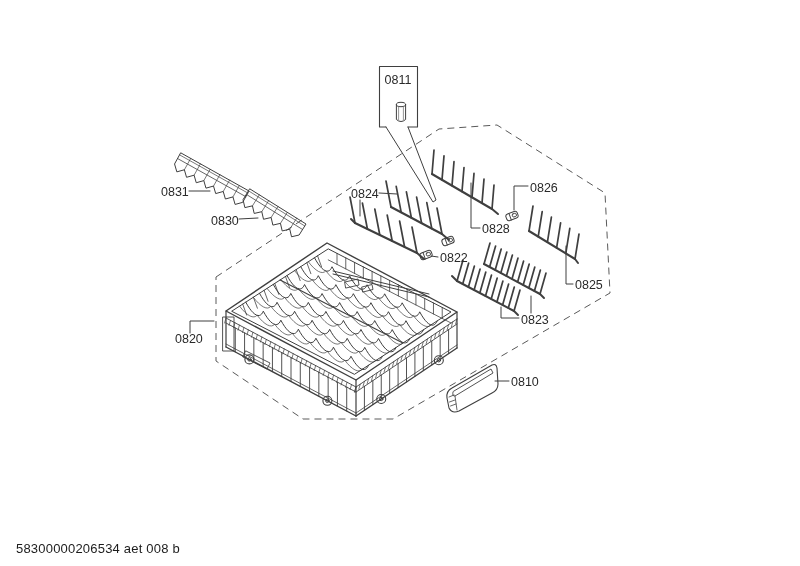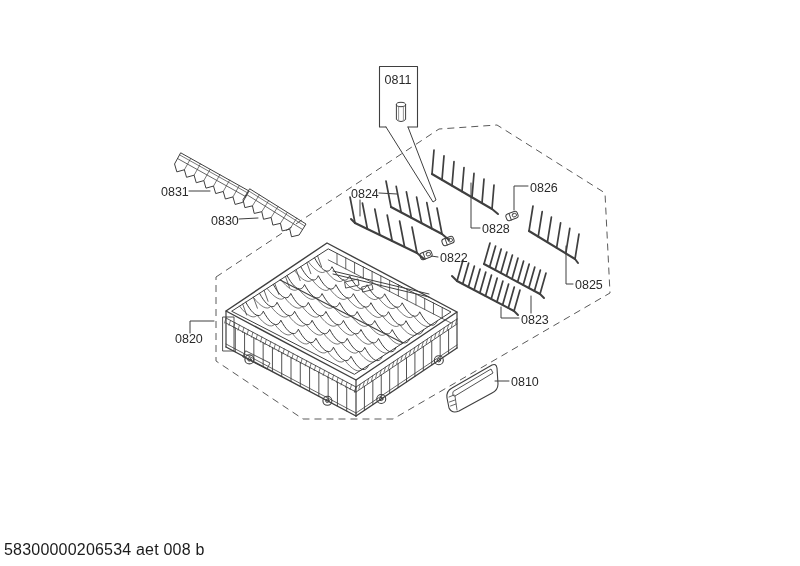--- a/index.html
+++ b/index.html
@@ -10,21 +10,21 @@
     position:relative;width:800px;height:566px;background:var(--bg);
     font-family:"Liberation Sans", sans-serif;overflow:hidden;
   }
   svg{position:absolute;left:0;top:0;}
   .ln{stroke:var(--line);fill:none;stroke-linecap:round;stroke-linejoin:round;}
   .dash{stroke:var(--boundary);fill:none;stroke-width:1;stroke-dasharray:7 5;}
   .lbl{
     font-family:"Liberation Sans", sans-serif;font-size:12.5px;fill:var(--label);
   }
   .footer-code{
-    position:absolute;left:4px;top:541px;font-size:16px;color:#1c1c1c;
+    position:absolute;left:16px;top:541px;font-size:13px;color:#1c1c1c;
     letter-spacing:.2px;
   }
 </style>
 </head>
 <body>
 
 <div class="page">
 
   <svg width="800" height="566" viewBox="0 0 800 566">
 

